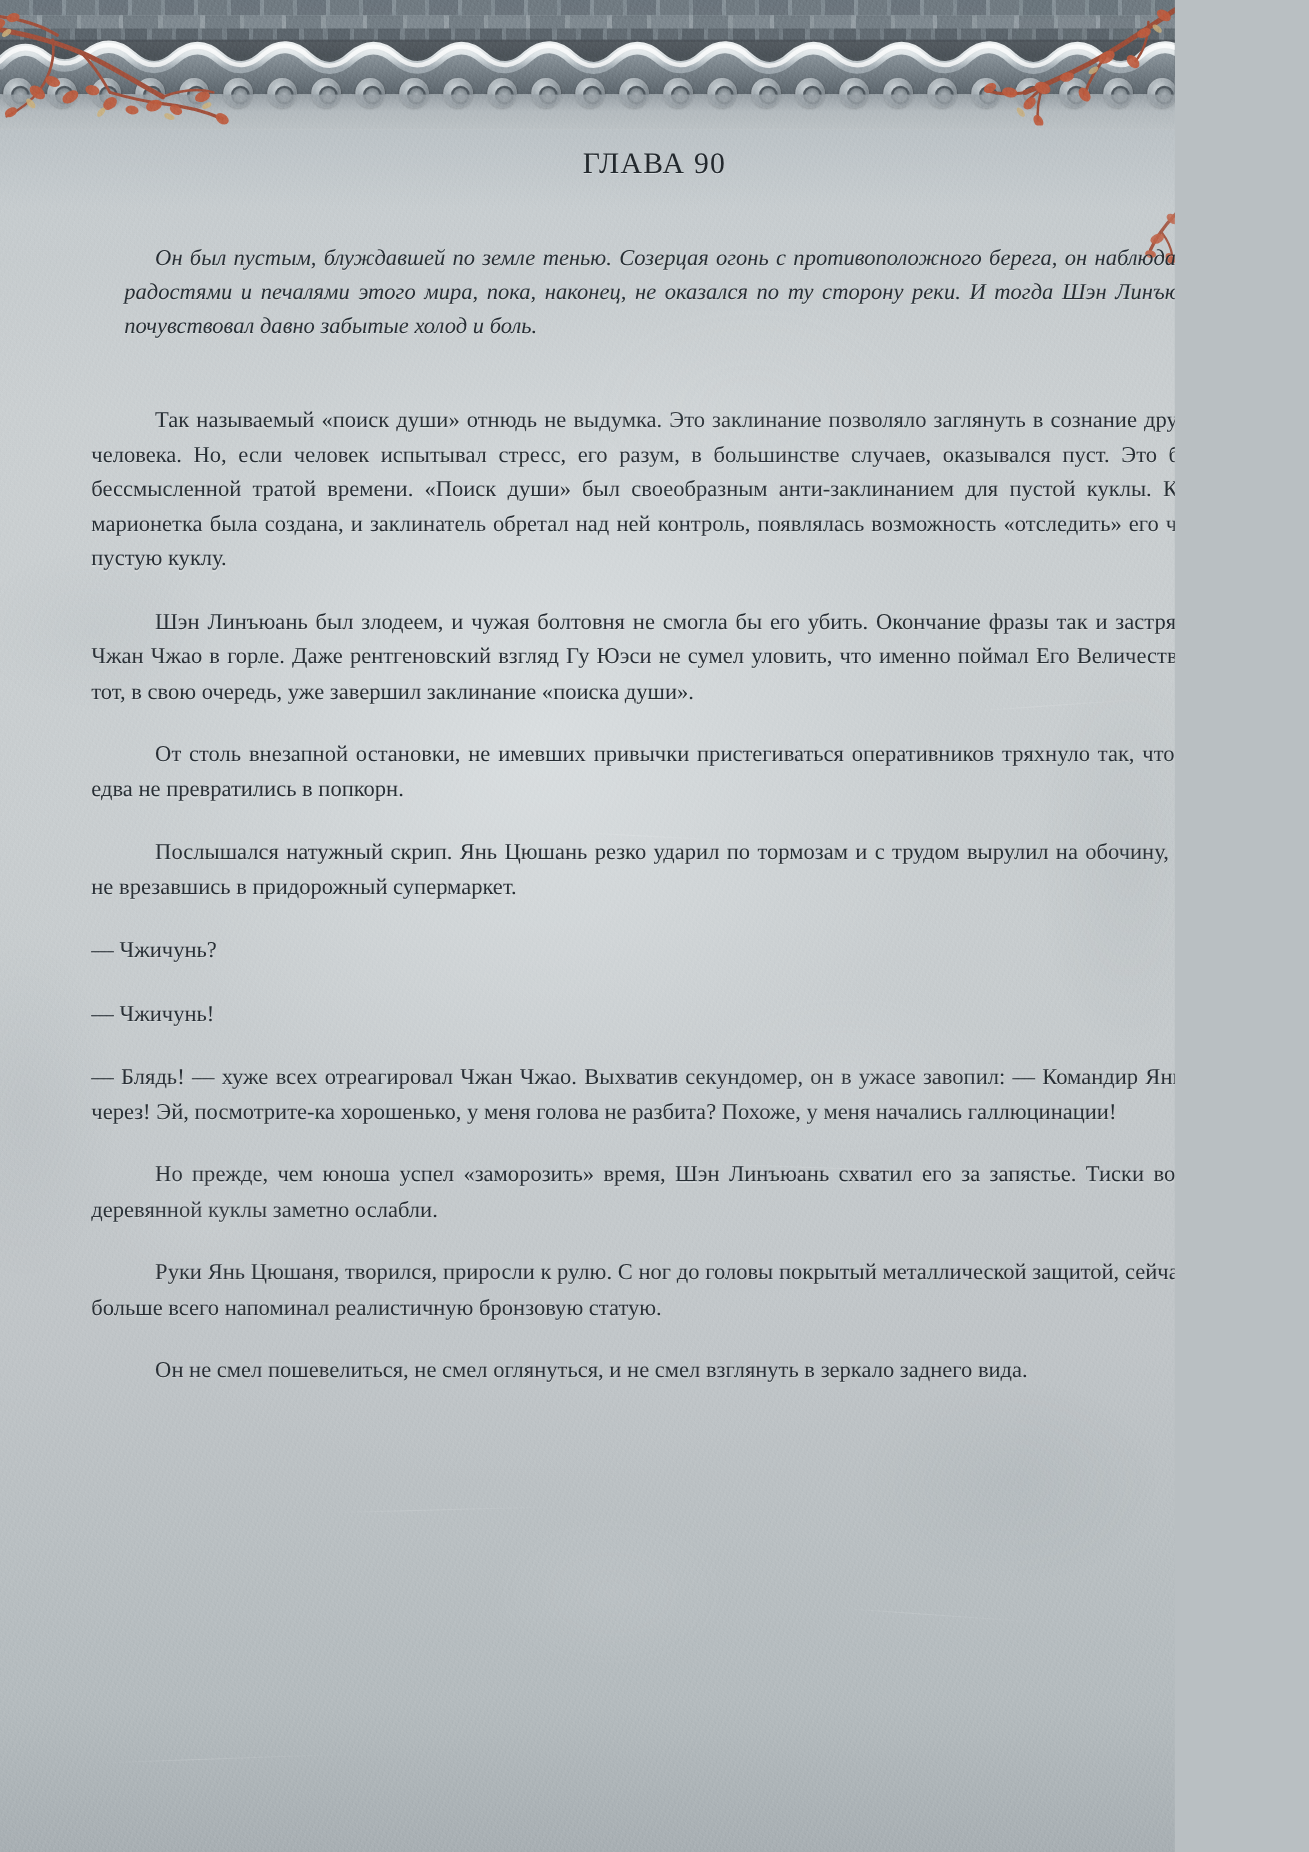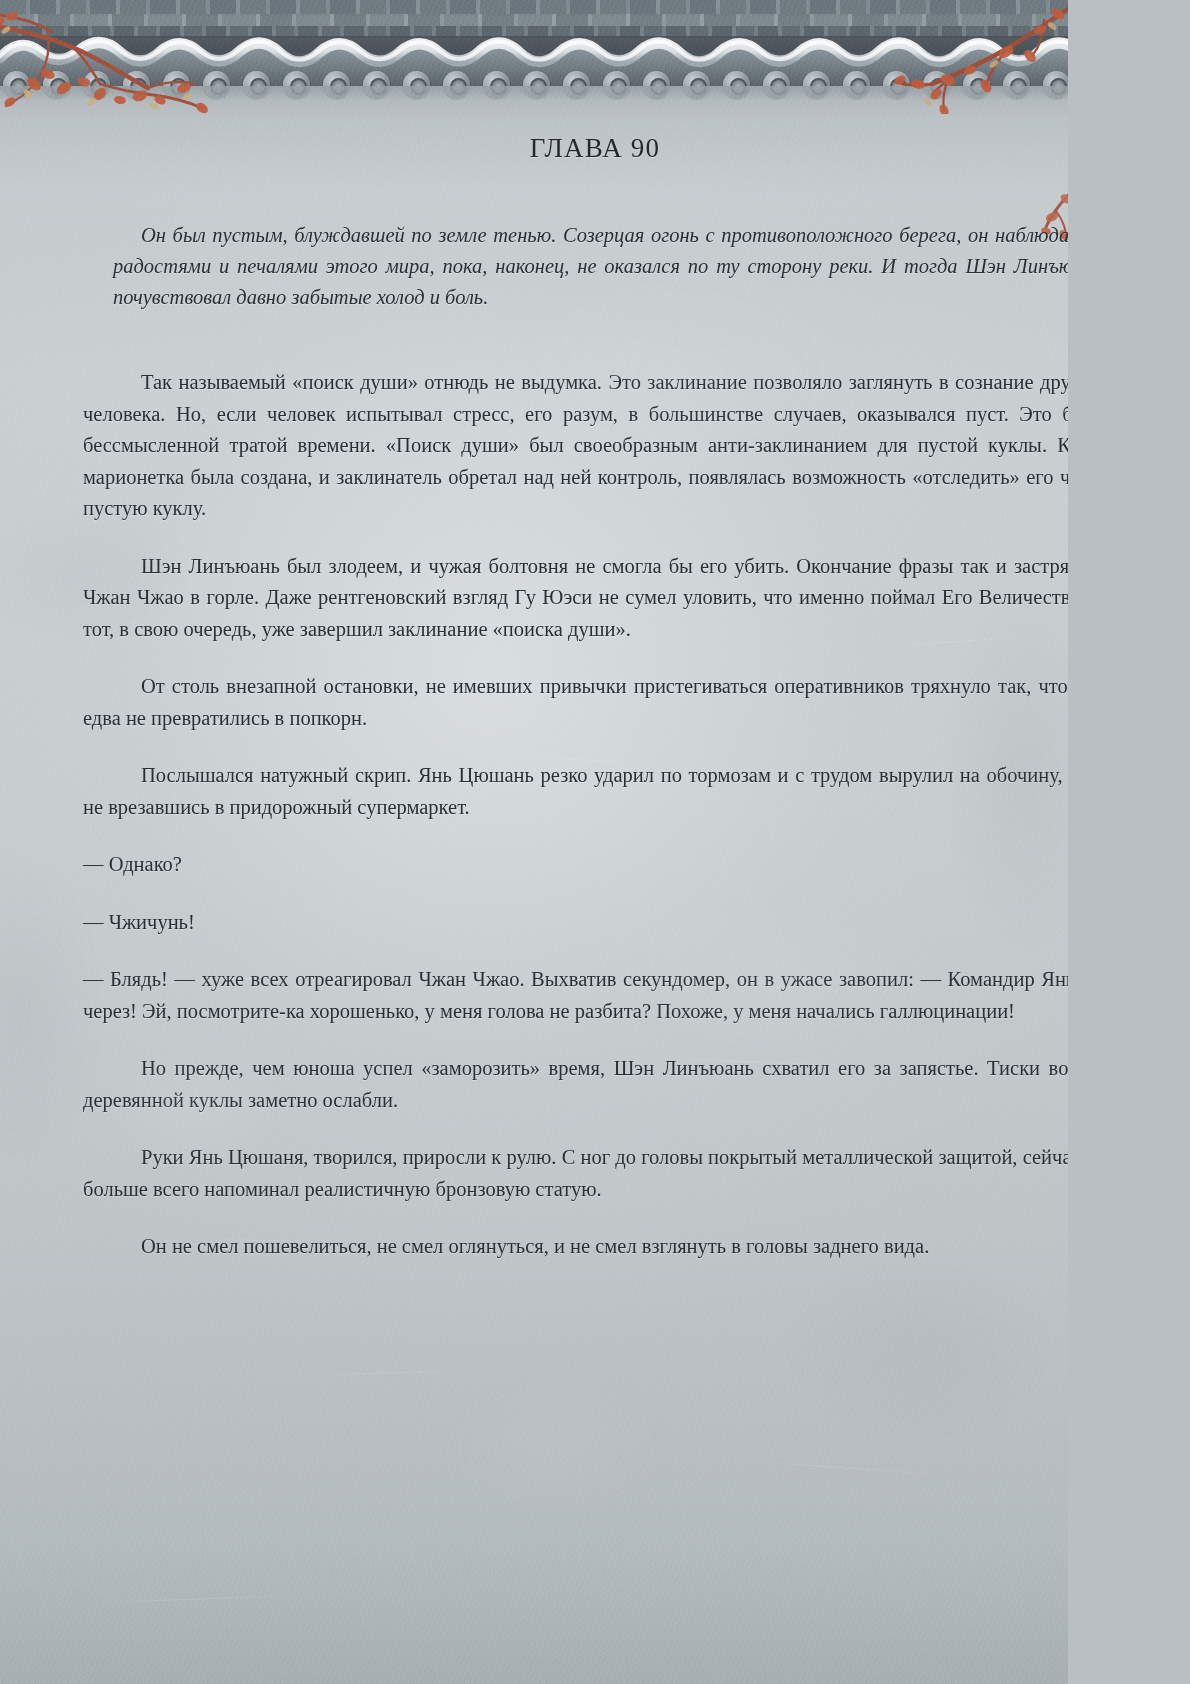--- a/index.html
+++ b/index.html
@@ -383,26 +383,26 @@
 
     <div class="epigraph">
       <p>Он был пустым, блуждавшей по земле тенью. Созерцая огонь с противоположного берега, он наблюдал за радостями и печалями этого мира, пока, наконец, не оказался по ту сторону реки. И тогда Шэн Линъюань почувствовал давно забытые холод и боль.</p>
     </div>
 
     <div class="body">
       <p>Так называемый «поиск души» отнюдь не выдумка. Это заклинание позволяло заглянуть в сознание другого человека. Но, если человек испытывал стресс, его разум, в большинстве случаев, оказывался пуст. Это было бессмысленной тратой времени. «Поиск души» был своеобразным анти-заклинанием для пустой куклы. Когда марионетка была создана, и заклинатель обретал над ней контроль, появлялась возможность «отследить» его через пустую куклу.</p>
       <p>Шэн Линъюань был злодеем, и чужая болтовня не смогла бы его убить. Окончание фразы так и застряло у Чжан Чжао в горле. Даже рентгеновский взгляд Гу Юэси не сумел уловить, что именно поймал Его Величество. А тот, в свою очередь, уже завершил заклинание «поиска души».</p>
       <p>От столь внезапной остановки, не имевших привычки пристегиваться оперативников тряхнуло так, что они едва не превратились в попкорн.</p>
       <p>Послышался натужный скрип. Янь Цюшань резко ударил по тормозам и с трудом вырулил на обочину, едва не врезавшись в придорожный супермаркет.</p>
-      <p class="dialogue">— Однако?</p>
+      <p class="dialogue">— Чжичунь?</p>
       <p class="dialogue">— Чжичунь!</p>
       <p class="dialogue">— Блядь! — хуже всех отреагировал Чжан Чжао. Выхватив секундомер, он в ужасе завопил: — Командир Янь, на через! Эй, посмотрите-ка хорошенько, у меня голова не разбита? Похоже, у меня начались галлюцинации!</p>
       <p>Но прежде, чем юноша успел «заморозить» время, Шэн Линъюань схватил его за запястье. Тиски вокруг деревянной куклы заметно ослабли.</p>
       <p>Руки Янь Цюшаня, творился, приросли к рулю. С ног до головы покрытый металлической защитой, сейчас он больше всего напоминал реалистичную бронзовую статую.</p>
-      <p>Он не смел пошевелиться, не смел оглянуться, и не смел взглянуть в головы заднего вида.</p>
+      <p>Он не смел пошевелиться, не смел оглянуться, и не смел взглянуть в зеркало заднего вида.</p>
     </div>
   </div>
 
   <div class="mottle"></div>
   <div class="grain"></div>
   <div class="scratches">
     <i style="left:120px;  top:980px;  width:170px; transform:rotate(-3deg);"></i>
     <i style="left:640px;  top:1062px; width:260px; transform:rotate(2deg);"></i>
     <i style="left:300px;  top:1372px; width:210px; transform:rotate(-1.5deg);"></i>
     <i style="left:760px;  top:1468px; width:190px; transform:rotate(4deg);"></i>

